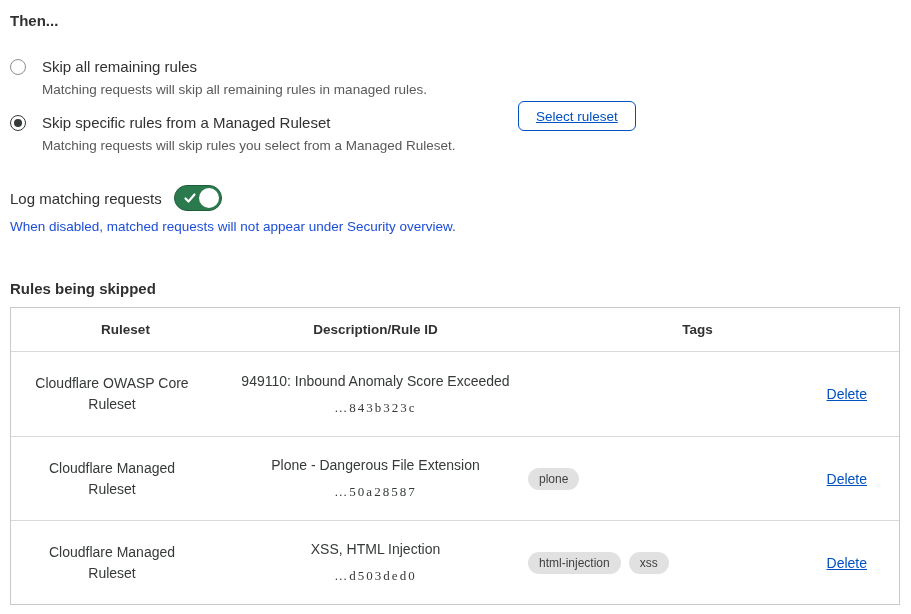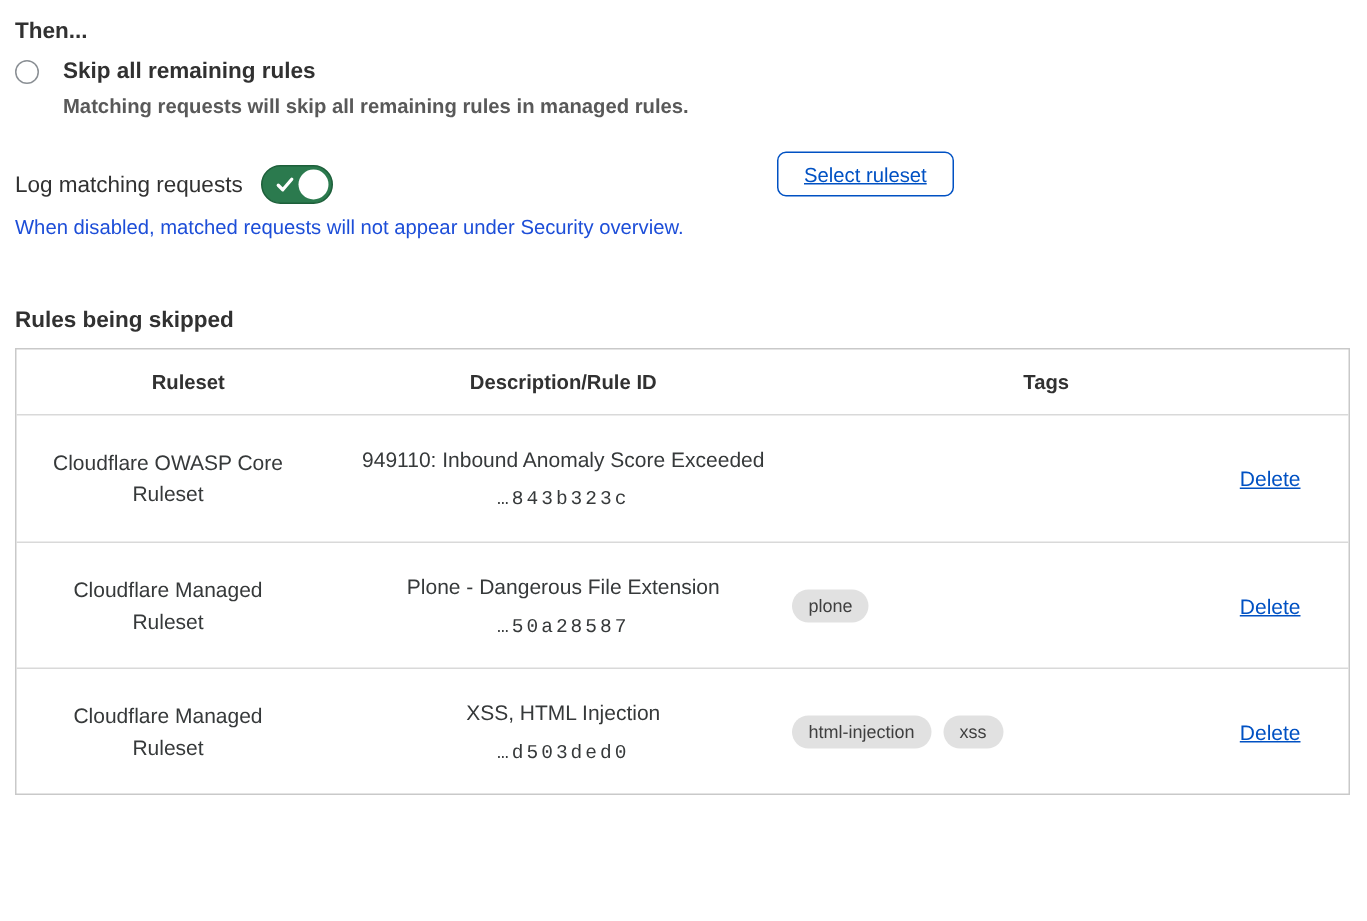--- a/index.html
+++ b/index.html
@@ -11,21 +11,21 @@
   }
   .page { position: relative; padding: 12px 0 0 10px; width: 737px; }
 
   .section-heading {
     font-size: 15px;
     font-weight: 700;
     color: #313131;
   }
 
   
-  .options { margin-top: 10px; font-weight: bold; }
+  .options { margin-top: 29px; }
   .option-row { display: flex; align-items: flex-start; }
   .option-row + .option-row { margin-top: 16px; }
   .radio {
     width: 16px; height: 16px;
     border: 1px solid #8a8f94;
     border-radius: 50%;
     margin-top: 1px;
     flex: 0 0 16px;
     background: #fff;
     position: relative;
@@ -105,21 +105,21 @@
     height: 44px;
     border-bottom: 1px solid #d9d9d9;
   }
   .t-header .t-col { font-size: 13.5px; font-weight: 700; color: #313131; }
   .t-body-row { height: 84px; }
   .t-body-row + .t-body-row { border-top: 1px solid #d9d9d9; }
   .cell-ruleset { font-size: 14px; line-height: 21px; color: #36393a; max-width: 168px; }
   .cell-desc .desc-line { font-size: 14px; color: #36393a; line-height: 17px; }
   .cell-desc .rule-id {
     margin-top: 10px;
-    font-family: Liberation Mono, monospace;
+    font-family: Liberation Serif, serif;
     font-size: 13px;
     letter-spacing: 2px;
     color: #36393a;
   }
   .cell-tags { display: flex; gap: 8px; }
   .tag-pill {
     background: #e1e1e1;
     border-radius: 11px;
     padding: 4px 11px;
     font-size: 12px;
@@ -143,20 +143,27 @@
   <div class="section-heading">Then...</div>
 
   <div class="options">
     <div class="option-row">
       <div class="radio"></div>
       <div class="option-text">
         <div class="option-label">Skip all remaining rules</div>
         <div class="option-desc">Matching requests will skip all remaining rules in managed rules.</div>
       </div>
     </div>
+    <div class="option-row">
+      <div class="radio selected"></div>
+      <div class="option-text">
+        <div class="option-label">Skip specific rules from a Managed Ruleset</div>
+        <div class="option-desc">Matching requests will skip rules you select from a Managed Ruleset.</div>
+      </div>
+    </div>
   </div>
 
   <button class="select-ruleset-btn">Select ruleset</button>
 
   <div class="toggle-row">
     <span class="toggle-label">Log matching requests</span>
     <div class="toggle">
       <svg class="check-icon" viewBox="0 0 14 14">
         <polyline points="2.5,7.5 5.5,10.5 11.5,3.5" fill="none" stroke="#ffffff" stroke-width="2.2" stroke-linecap="round" stroke-linejoin="round"></polyline>
       </svg>

